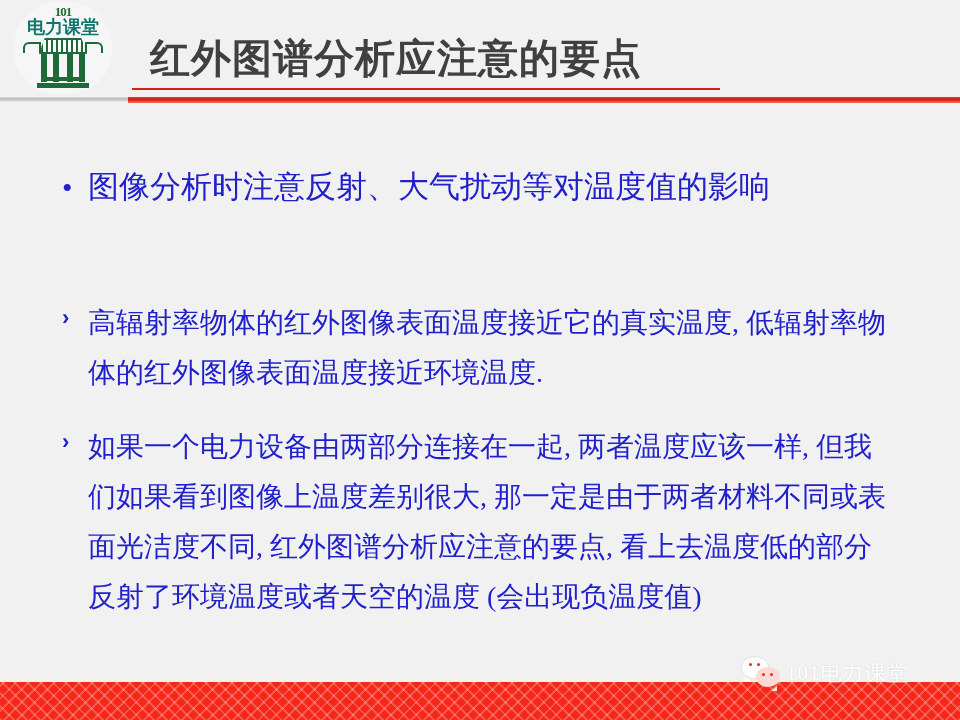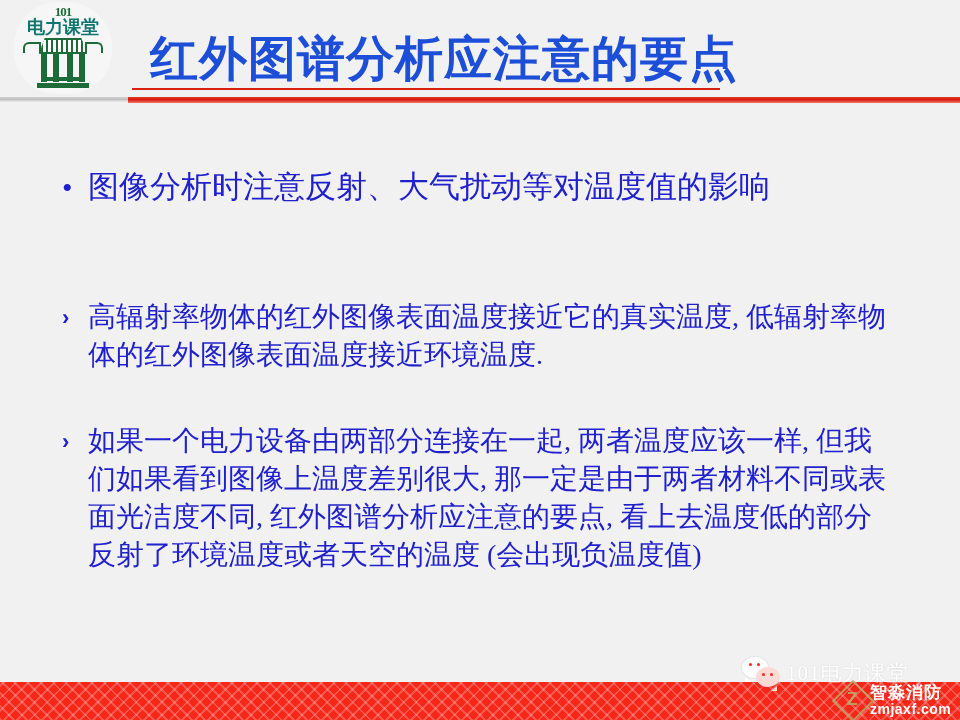--- a/index.html
+++ b/index.html
@@ -114,23 +114,23 @@
     bottom: 9px;
     width: 36px;
     height: 4px;
     background: #1c6b38;
   }
 
   .title {
     position: absolute;
     left: 150px;
     top: 34px;
-    font-size: 48px;
+    font-size: 40px;
     line-height: 50px;
-    color: #1d4ed8;
+    color: #404040;
     font-weight: bold;
     font-family: "Liberation Serif", "DejaVu Serif", serif;
     letter-spacing: 1px;
     white-space: nowrap;
   }
   .title-underline {
     position: absolute;
     left: 132px;
     top: 88px;
     width: 588px;
@@ -192,21 +192,21 @@
   }
   .text-l1 {
     font-size: 31px;
     line-height: 42px;
     color: #2020cc;
     font-family: Liberation Sans, sans-serif;
     max-width: 800px;
   }
   .text-l2 {
     font-size: 28px;
-    line-height: 38px;
+    line-height: 50px;
     color: #2020cc;
     font-family: "Liberation Serif", "DejaVu Serif", serif;
     max-width: 808px;
   }
 
   
   .footer {
     position: absolute;
     left: 0;
     top: 682px;
@@ -391,19 +391,14 @@
         <div class="wx-dot" style="left:15px;top:6px;"></div>
       </div>
       <div class="wx-b2">
         <div class="wx-dot" style="left:6px;top:6px;"></div>
         <div class="wx-dot" style="left:14px;top:6px;"></div>
       </div>
     </div>
     <div class="wechat-name">101电力课堂</div>
   </div>
 
-  <div class="mark-block">
-    <div class="mark-logo"></div>
-    <div class="mark-cn">智淼消防</div>
-    <div class="mark-url">zmjaxf.com</div>
-  </div>
 
 </div>
 
 </body></html>

